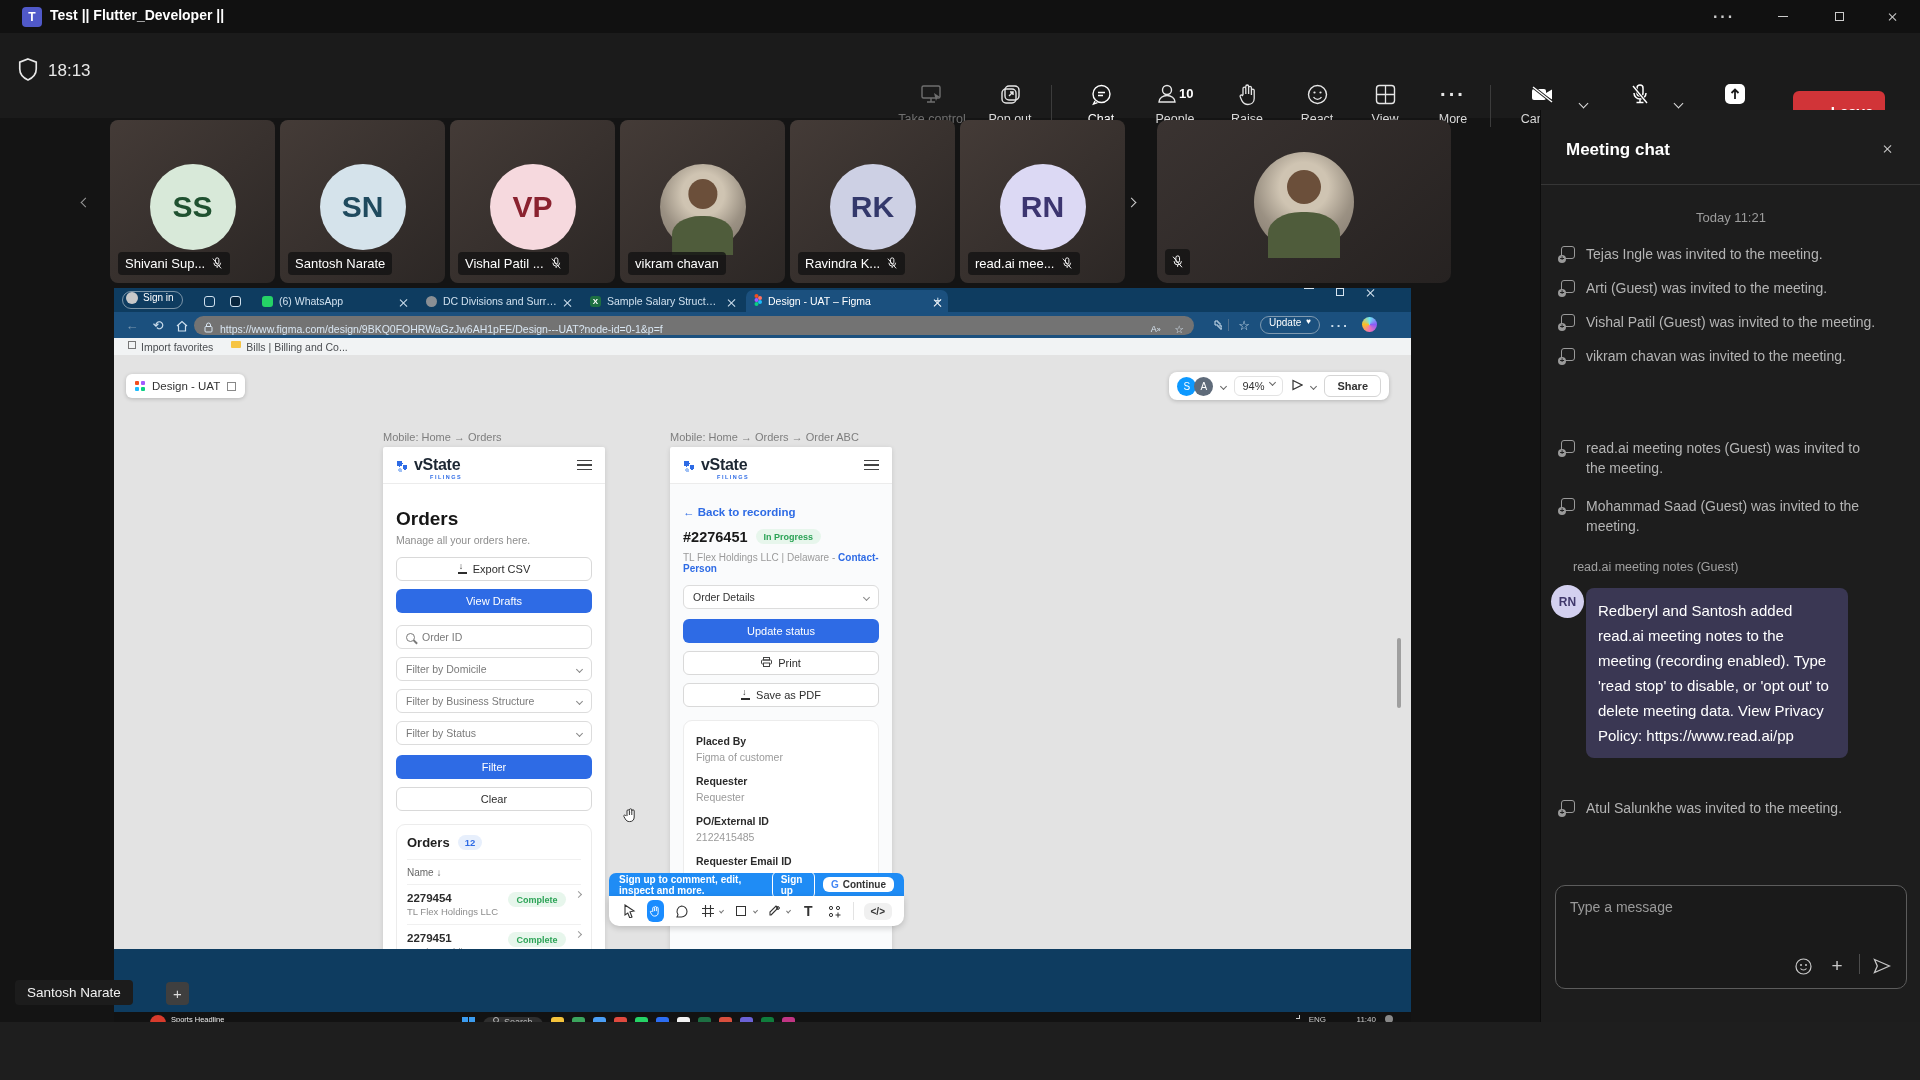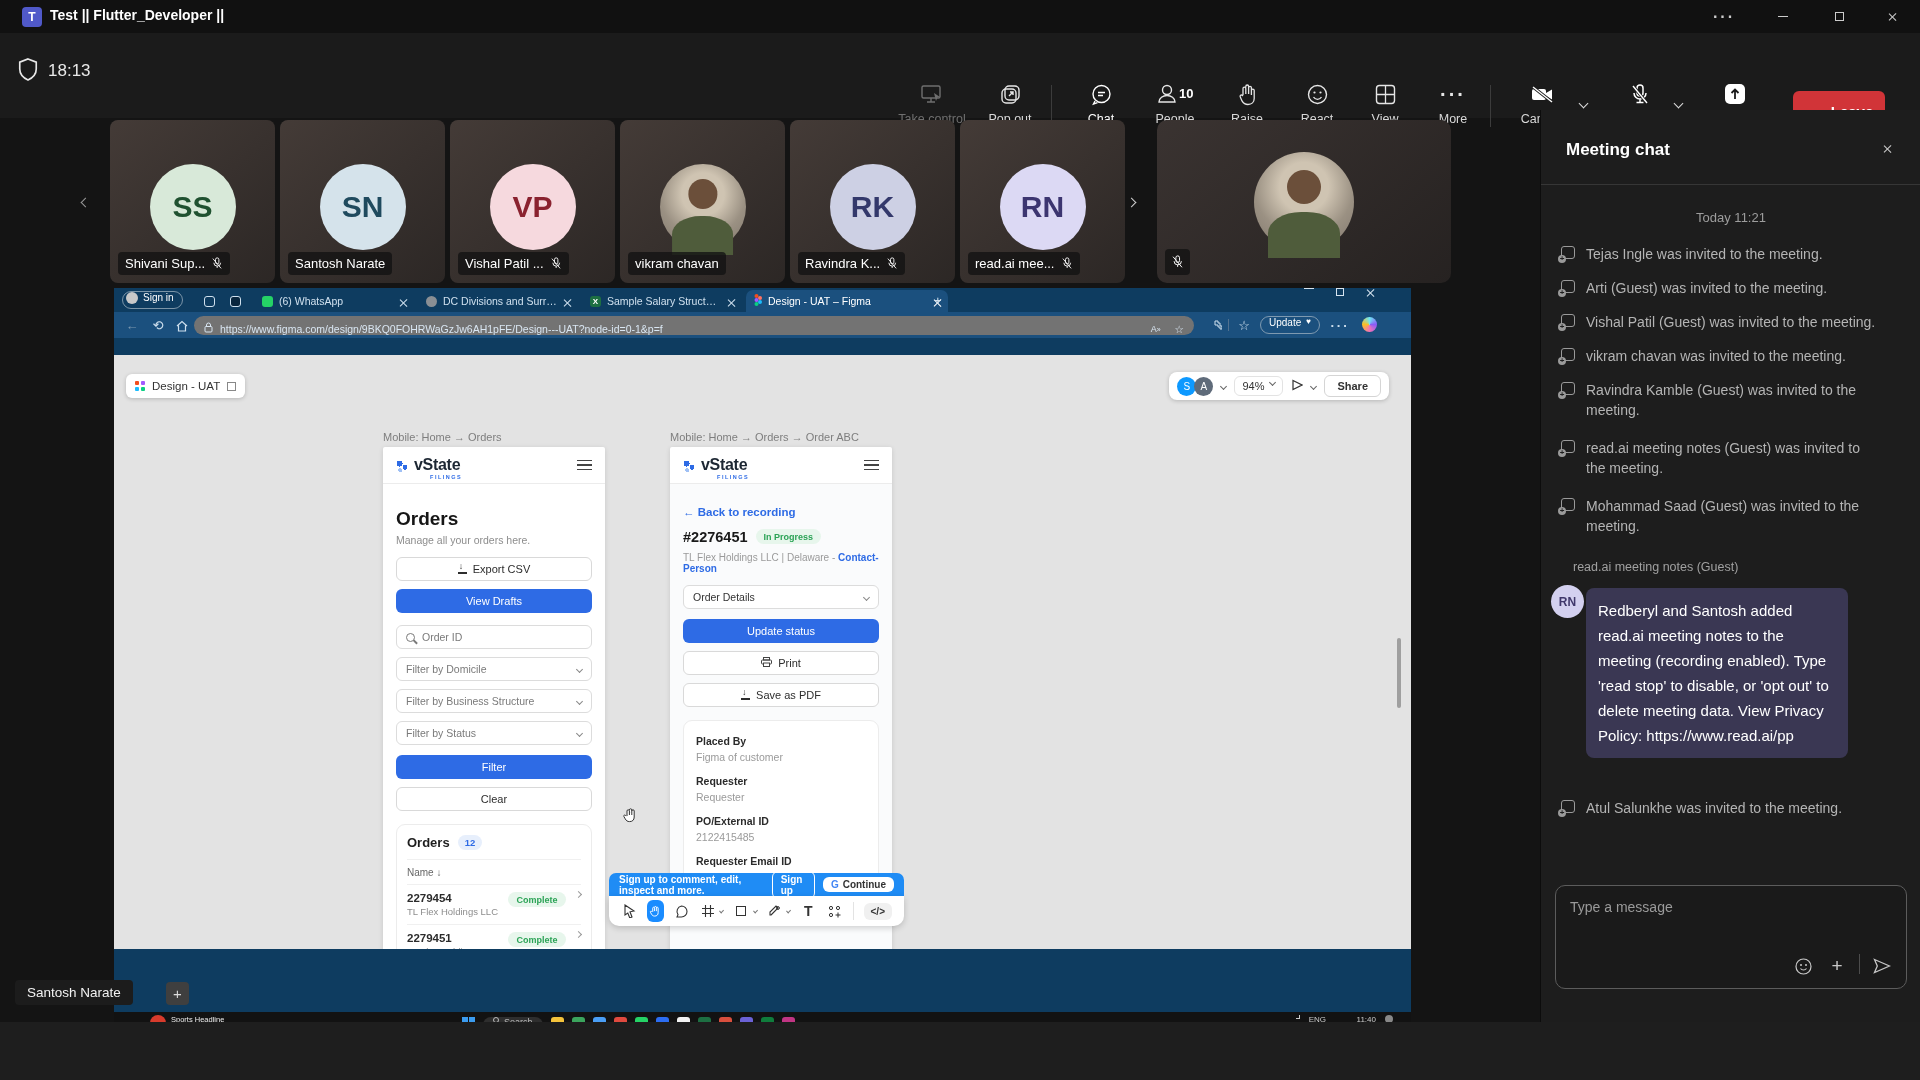--- a/index.html
+++ b/index.html
@@ -390,20 +390,30 @@
     <div class="abs flex" style="left:1146px;top:4px;height:18px;border:1px solid #7e99b0;border-radius:9px;padding:0 8px;gap:5px;color:#fff;font-size:10px">
       <span>Update</span>
         <span style="font-size:8px">♥</span>
     </div>
     <div class="navic" style="left:1216px;font-weight:bold">
         <span class="dots3">···</span>
       </div>
     <div class="abs" style="left:1248px;top:5px;width:15px;height:15px;border-radius:50%;background:conic-gradient(#6ee7f5,#8b5cf6,#f472b6,#fbbf24,#6ee7f5)"></div>
   </div>
 
+  <div class="abs bookbar">
+    <span class="flex" style="gap:5px">
+        <span class="sqico" style="width:8px;height:8px;color:#777"></span>
+        <span>Import favorites</span>
+      </span>
+    <span class="flex" style="gap:5px">
+        <span style="width:10px;height:7px;background:#f6c444;border-radius:1px;display:inline-block"></span>
+        <span>Bills | Billing and Co...</span>
+      </span>
+  </div>
 
   <div class="abs page">
     <div class="fchip">
       <span class="fgrid">
           <i style="background:#f24e1e"></i>
           <i style="background:#a259ff"></i>
           <i style="background:#1abcfe"></i>
           <i style="background:#0acf83"></i>
         </span>
       <span>Design - UAT</span>
@@ -661,24 +671,20 @@
       <span class="mtext">Arti (Guest) was invited to the meeting.</span>
     </div>
   <div class="sysmsg" style="top:202px">
       <span class="caladd"></span>
       <span class="mtext">Vishal Patil (Guest) was invited to the meeting.</span>
     </div>
   <div class="sysmsg" style="top:236px">
       <span class="caladd"></span>
       <span class="mtext">vikram chavan was invited to the meeting.</span>
     </div>
-  <div class="sysmsg" style="top:270px;width:300px">
-      <span class="caladd"></span>
-      <span class="mtext">Ravindra Kamble (Guest) was invited to the meeting.</span>
-    </div>
   <div class="sysmsg" style="top:328px;width:300px">
       <span class="caladd"></span>
       <span class="mtext">read.ai meeting notes (Guest) was invited to the meeting.</span>
     </div>
   <div class="sysmsg" style="top:386px;width:300px">
       <span class="caladd"></span>
       <span class="mtext">Mohammad Saad (Guest) was invited to the meeting.</span>
     </div>
 
   <div class="abs" style="left:32px;top:450px;color:#a0a0a0;font-size:12.5px">read.ai meeting notes (Guest)</div>

